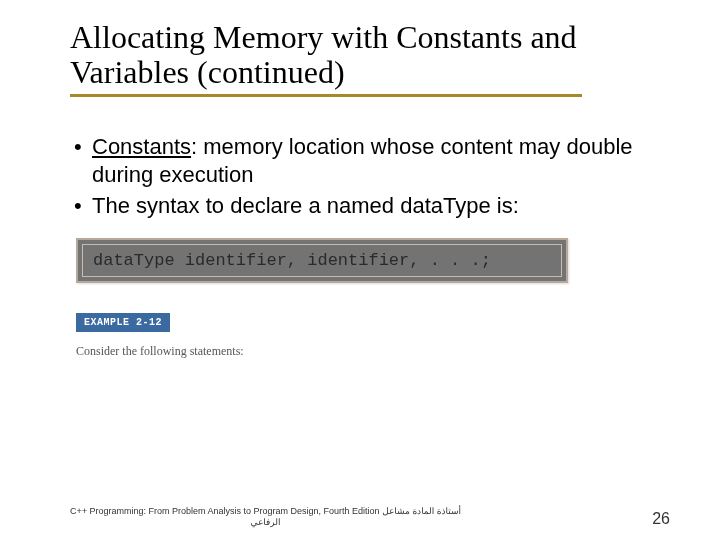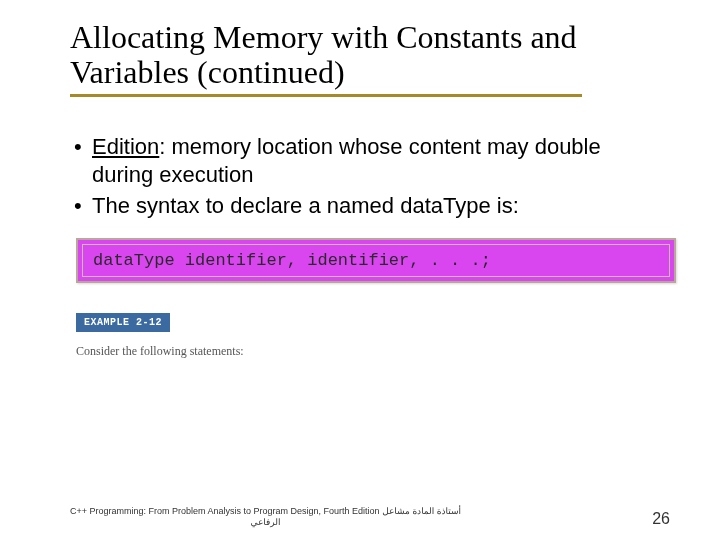--- a/index.html
+++ b/index.html
@@ -47,23 +47,23 @@
     width: 18px;
     flex-shrink: 0;
     text-align: left;
     font-size: 22px;
     line-height: 1.25;
   }
   .bullet-text { flex: 1; }
   .underlined { text-decoration: underline; }
   .syntax-box {
     margin: 8px 0 28px 6px;
-    width: 600px;
+    width: 492px;
     border: 2px solid #b8a89a;
-    background: #d946ef;
+    background: #737373;
     box-shadow: 1px 1px 2px rgba(0,0,0,.15);
   }
   .syntax-inner {
     margin: 4px;
     border: 1px solid #c8bcae;
     padding: 6px 10px;
     font-family: "Courier New", Courier, monospace;
     font-size: 17px;
     color: #2a2a2a;
   }
@@ -114,21 +114,21 @@
 
 <div class="slide">
 
   <h1 class="title">Allocating Memory with Constants and Variables (continued)</h1>
   <div class="title-underline"></div>
 
   <div class="bullets">
     <div class="bullet-row">
       <div class="bullet-dot">•</div>
       <div class="bullet-text">
-        <span class="underlined">Edition</span><span>: memory location whose content may double during execution</span>
+        <span class="underlined">Constants</span><span>: memory location whose content may double during execution</span>
       </div>
     </div>
     <div class="bullet-row">
       <div class="bullet-dot">•</div>
       <div class="bullet-text">
         <span>The syntax to declare a named dataType is:</span>
       </div>
     </div>
   </div>
 

